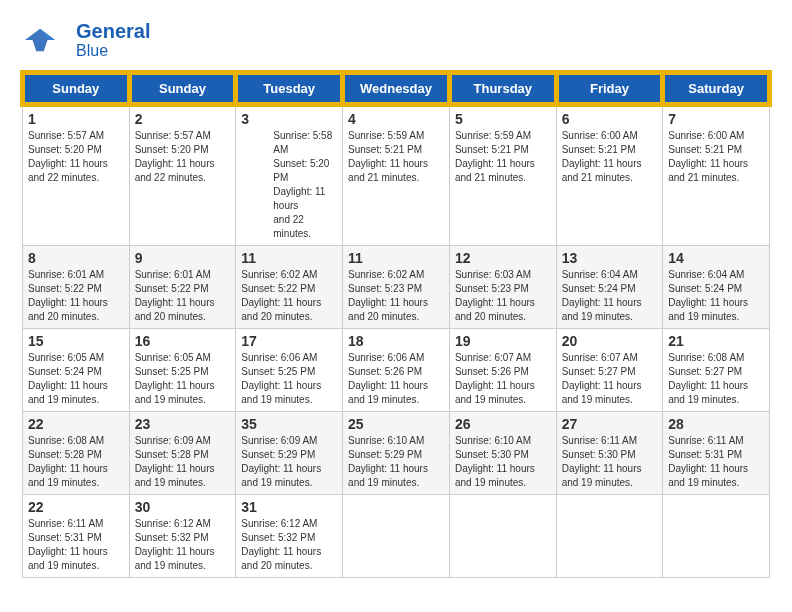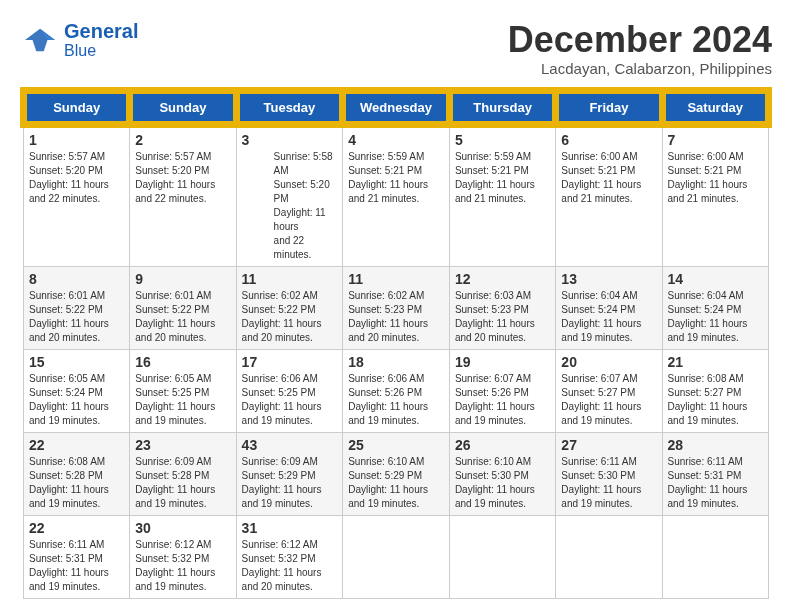--- a/index.html
+++ b/index.html
@@ -16,21 +16,21 @@
       align-items: flex-start;
       margin-bottom: 10px;
     }
     .logo-bird {
       width: 40px;
       height: 30px;
     }
     .logo-wrapper {
       display: flex;
       align-items: center;
-      gap: 4px;
+      gap: 16px;
     }
     .title-block {
       text-align: right;
     }
     .month-title {
       font-size: 36px;
       font-weight: bold;
       color: #333;
       line-height: 1.1;
     }
@@ -42,21 +42,21 @@
       width: 100%;
       border-collapse: collapse;
       font-size: 11px;
     }
     .calendar thead tr th {
       background: #1a5fb4;
       color: #fff;
       padding: 6px 5px;
       font-size: 13px;
       font-weight: bold;
-      border: 7px solid #eab308;
+      border: 5px solid #eab308;
       text-align: center;
     }
     .calendar tbody tr td {
       border: 1px solid #ccc;
       vertical-align: top;
       padding: 4px 5px;
       width: 107px;
       min-height: 70px;
       color: #333;
       background: #fff;
@@ -88,24 +88,20 @@
       <polygon points="25,5 45,20 35,20 30,35 20,35 15,20 5,20" fill="#1a5fb4" opacity="0.85"></polygon>
       <polygon points="25,5 45,20 35,20" fill="#3a7fd4"></polygon>
     </svg>
     <div>
       <div style="font-size:20px; font-weight:bold; color:#333; line-height:1.1;">
         <span style="color:#1a5fb4;">General</span>
       </div>
       <div style="font-size:16px; font-weight:normal; color:#1a5fb4; line-height:1.1;">Blue</div>
     </div>
   </div>
-  <div class="title-block">
-    <div class="month-title">December 2024</div>
-    <div class="location">Lacdayan, Calabarzon, Philippines</div>
-  </div>
 </div>
 
 <table class="calendar">
   <thead>
     <tr>
         <th>Sunday</th>
         <th>Sunday</th>
         <th>Tuesday</th>
         <th>Wednesday</th>
         <th>Thursday</th>
@@ -276,21 +272,21 @@
 and 19 minutes.</div>
         </td>
         <td>
           <span class="day-number">23</span>
           <div class="day-info" style="white-space: pre-line;">Sunrise: 6:09 AM
 Sunset: 5:28 PM
 Daylight: 11 hours
 and 19 minutes.</div>
         </td>
         <td>
-          <span class="day-number">43</span>
+          <span class="day-number">35</span>
           <div class="day-info" style="white-space: pre-line;">Sunrise: 6:09 AM
 Sunset: 5:29 PM
 Daylight: 11 hours
 and 19 minutes.</div>
         </td>
         <td>
           <span class="day-number">25</span>
           <div class="day-info" style="white-space: pre-line;">Sunrise: 6:10 AM
 Sunset: 5:29 PM
 Daylight: 11 hours

